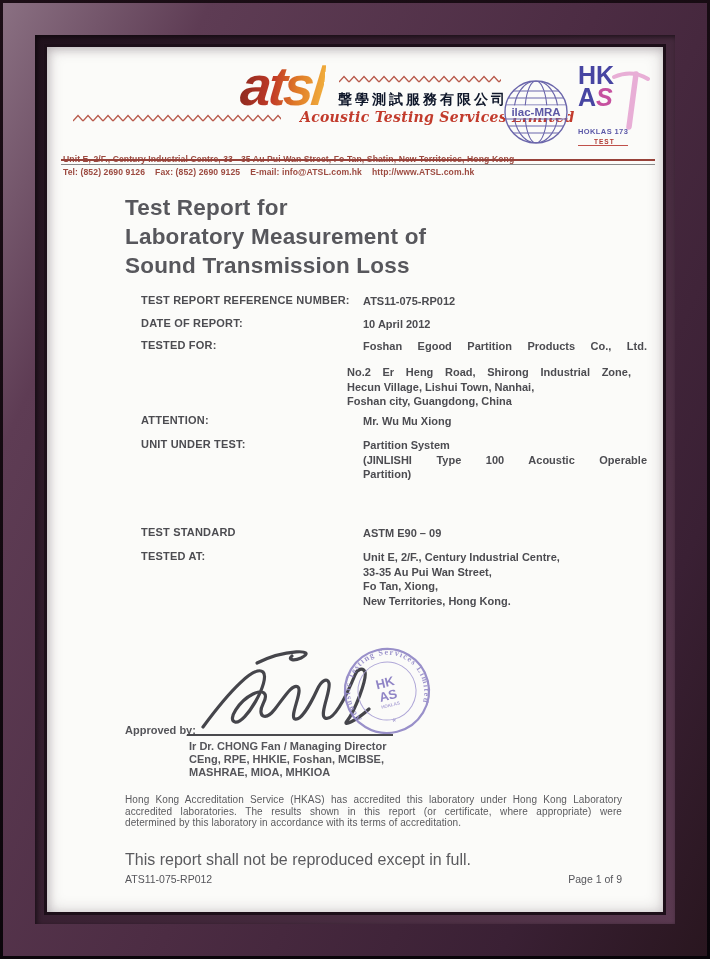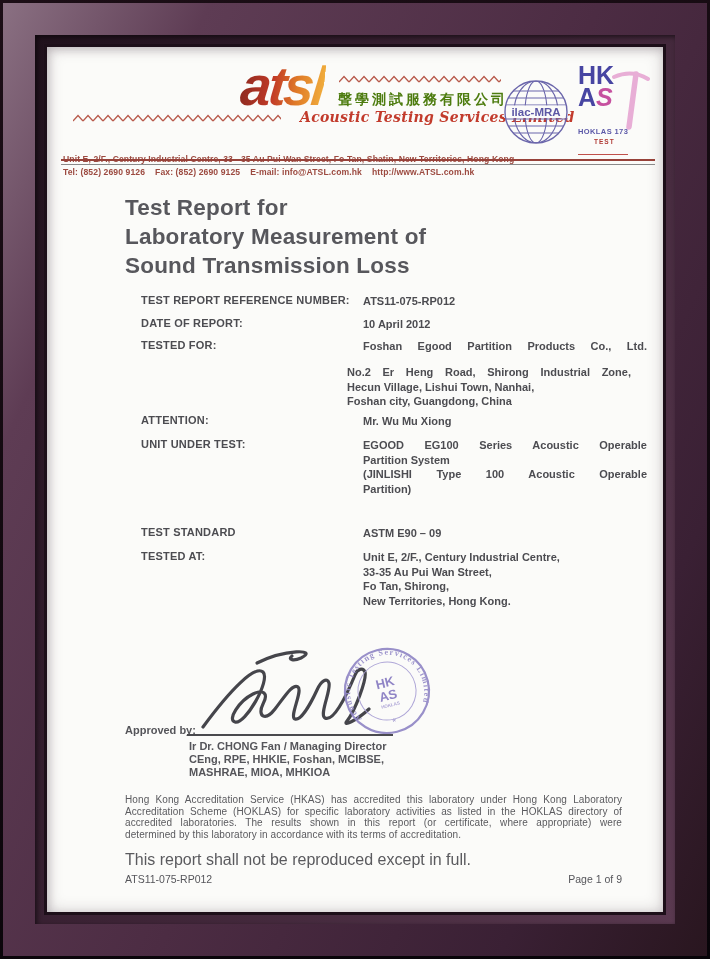--- a/index.html
+++ b/index.html
@@ -31,42 +31,42 @@
   .atsl-logo{
     position:absolute;left:194px;top:12px;
     font-size:55px;font-weight:bold;font-style:italic;letter-spacing:-3px;
     transform:skewX(-6deg);
     background:linear-gradient(90deg,#8f2a20 0%,#c13a27 38%,#e07b28 68%,#f0ac3c 100%);
     -webkit-background-clip:text;background-clip:text;color:transparent;
     line-height:1;
   }
   .company-cn{
     position:absolute;left:291px;top:44px;
-    font-size:14px;font-weight:bold;letter-spacing:3px;color:#4d7c0f;text-align:right;
+    font-size:14px;font-weight:bold;letter-spacing:3px;color:#0f172a;text-align:right;
   }
   .company-en{
     position:absolute;left:253px;top:62px;
     font-family:"DejaVu Serif",serif;font-style:italic;font-weight:bold;
     font-size:14px;color:#c23b2c;letter-spacing:.3px;
   }
   .hdr-addr{
     position:absolute;left:16px;color:#9c4a40;font-size:8.6px;font-weight:bold;
     white-space:pre;letter-spacing:.1px;margin-top:23px;
   }
   .hdr-rule{
     position:absolute;left:14px;top:112px;width:594px;height:3px;
     border-top:2px solid #97423a;border-bottom:1px solid #8a8a8a;
   }
   .ilac{position:absolute;left:455px;top:31px;}
   .hkas{position:absolute;left:531px;top:18px;width:74px;height:96px;}
   .hkas-hk{font-size:25px;font-weight:900;color:#4745a2;letter-spacing:0;line-height:.85;transform:scaleY(1.05);}
   .hkas-as{font-size:25px;font-weight:900;color:#4745a2;line-height:.9;letter-spacing:0;}
   .hkas-s{color:#c6509f;font-style:italic;}
   .hkas-swoosh{position:absolute;left:30px;top:4px;}
-  .hoklas{position:absolute;left:0;top:62px;font-size:7.5px;font-weight:bold;color:#5b58a8;border-bottom:1px solid #c0504a;padding-bottom:18px;letter-spacing:.4px;}
+  .hoklas{position:absolute;left:0;top:62px;font-size:7.5px;font-weight:bold;color:#5b58a8;border-bottom:1px solid #c0504a;padding-bottom:9px;letter-spacing:.4px;}
   .hoklas-test{position:absolute;left:16px;top:73px;font-size:6.5px;font-weight:bold;color:#b03a35;letter-spacing:1px;}
   
   .doc-title{
     position:absolute;left:78px;top:146px;
     font-size:22.5px;font-weight:bold;color:#57575c;line-height:29px;letter-spacing:.2px;
   }
   .frow{position:absolute;left:94px;display:flex;font-size:11px;font-weight:bold;color:#4c4c51;}
   .frow .lbl{width:222px;letter-spacing:.2px;}
   .frow .val{width:284px;line-height:14.5px;}
   .vblock{position:absolute;left:300px;width:284px;font-size:11px;font-weight:bold;color:#4c4c51;line-height:14.5px;}
@@ -179,38 +179,37 @@
     </div>
 
     <div class="frow" style="top:367px;">
       <div class="lbl">ATTENTION:</div>
       <div class="val">Mr. Wu Mu Xiong</div>
     </div>
 
     <div class="frow" style="top:391px;">
       <div class="lbl">UNIT UNDER TEST:</div>
       <div class="val">
-        <div class="stretch">EGOOD EG100 Series Acoustic Operable</div>
         <div>Partition System</div>
         <div class="stretch">(JINLISHI Type 100 Acoustic Operable</div>
         <div>Partition)</div>
       </div>
     </div>
 
     <div class="frow" style="top:479px;">
       <div class="lbl">TEST STANDARD</div>
       <div class="val">ASTM E90 – 09</div>
     </div>
 
     <div class="frow" style="top:503px;">
       <div class="lbl">TESTED AT:</div>
       <div class="val">
         <div>Unit E, 2/F., Century Industrial Centre,</div>
         <div>33-35 Au Pui Wan Street,</div>
-        <div>Fo Tan, Shirong,</div>
+        <div>Fo Tan, Xiong,</div>
         <div>New Territories, Hong Kong.</div>
       </div>
     </div>
 
     <svg class="sig-svg" width="214" height="100" viewBox="0 0 214 100">
       <g fill="none" stroke="#45454b" stroke-width="3.2" stroke-linecap="round">
         <path d="M64 22 C 92 8 126 8 108 17 C 101 20 94 19 99 15"></path>
         <path d="M10 86 C 38 48 62 24 70 31 C 78 39 52 84 42 81 C 34 79 46 60 60 53 C 70 48 76 52 70 63 C 64 75 72 81 82 68 C 92 55 100 42 105 46 C 110 50 96 76 102 78 C 108 80 118 62 124 49 C 128 40 134 36 136 42 C 138 50 126 74 132 77 C 140 81 152 58 162 34 C 164 28 170 26 172 31 C 174 38 162 70 154 80 C 149 86 163 80 176 68"></path>
       </g>
     </svg>
@@ -233,21 +232,20 @@
     <div class="approved">Approved by:</div>
     <div class="sig-line"></div>
     <div class="sig-names">
       <div>Ir Dr. CHONG Fan / Managing Director</div>
       <div>CEng, RPE, HHKIE, Foshan, MCIBSE,</div>
       <div>MASHRAE, MIOA, MHKIOA</div>
     </div>
 
     <div class="accred">
       <div class="stretch">Hong Kong Accreditation Service (HKAS) has accredited this laboratory under Hong Kong Laboratory</div>
-      <div class="stretch">Accreditation Scheme (HOKLAS) for specific laboratory activities as listed in the HOKLAS directory of</div>
       <div class="stretch">accredited laboratories. The results shown in this report (or certificate, where appropriate) were</div>
       <div>determined by this laboratory in accordance with its terms of accreditation.</div>
     </div>
 
     <div class="note">This report shall not be reproduced except in full.</div>
 
     <div class="footrow">
       <span>ATS11-075-RP012</span>
       <span>Page 1 of 9</span>
     </div>

